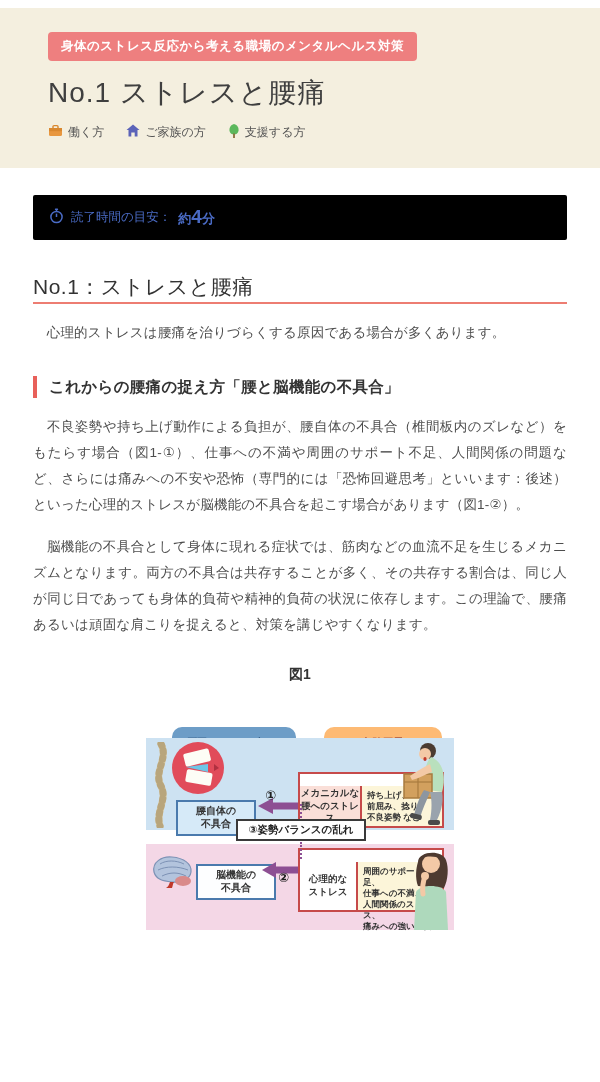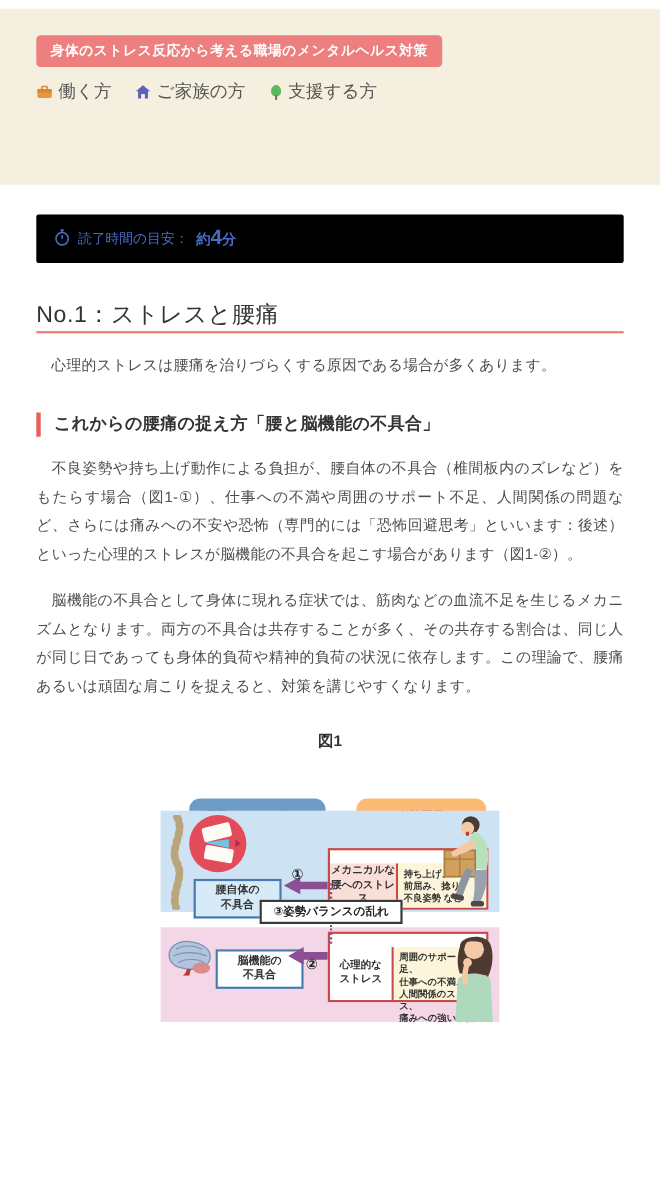--- a/index.html
+++ b/index.html
@@ -4,29 +4,29 @@
 <style>
   * { margin:0; padding:0; box-sizing:border-box; }
   html,body { background:#ffffff; }
   body {
     width:600px; min-height:1082px; margin:0 auto;
     font-family:"Liberation Sans","DejaVu Sans",sans-serif;
     color:#4d4d4d;
     display:flex; flex-direction:column;
   }
   
-  .hero { margin-top:8px; background:#f4efdf; height:160px; padding:24px 33px 0; }
+  .hero { margin-top:8px; background:#f4efdf; height:160px; padding:24px 48px 0; }
   .badge {
     display:inline-block; background:#ee7f7f; color:#fff;
     font-size:12.5px; font-weight:700; letter-spacing:.5px;
     padding:6px 13px; border-radius:4px; cursor:pointer;
   }
   .hero-title { margin-top:13px; font-size:28px; font-weight:500; color:#3f3f3f; letter-spacing:1px; }
   .tag-row { margin-top:12px; display:flex; align-items:center; gap:22px; }
-  .tag { display:flex; align-items:center; gap:5px; font-size:16px; color:#555; cursor:pointer; }
+  .tag { display:flex; align-items:flex-start; gap:5px; font-size:12px; color:#555; cursor:pointer; }
   .tag svg { display:block; }
   
   main { padding:0 33px; flex:0 0 auto; }
   .reading-box {
     margin-top:27px; background:#000000; border-radius:2px;
     padding:12px 16px; display:flex; align-items:center; gap:7px;
     color:#4a6bc5; font-size:12.5px;
   }
   .reading-box .rt-strong { font-weight:700; font-size:13px; }
   .reading-box .rt-num { font-weight:700; font-size:19px; line-height:1; }
@@ -91,20 +91,21 @@
   .dotline { position:absolute; left:154px; border-left:2px dotted #8d4f93; z-index:5; }
   .dot-a { top:112px; height:14px; }
   .dot-b { top:150px; height:17px; }
   .fig-art { position:absolute; z-index:4; }
 </style>
 </head>
 <body>
 
 <header class="hero">
   <span class="badge">身体のストレス反応から考える職場のメンタルヘルス対策</span>
+  <h1 class="hero-title">No.1 ストレスと腰痛</h1>
   <div class="tag-row">
     <span class="tag">
       <span>
           <svg width="15" height="13" viewBox="0 0 15 13">
             <rect x="1" y="4" width="13" height="8" rx="1.5" fill="#e8973f"></rect>
             <rect x="1" y="4" width="13" height="3.2" fill="#d9882f"></rect>
             <path d="M5 4 V2.6 a1 1 0 0 1 1-1 h3 a1 1 0 0 1 1 1 V4" fill="none" stroke="#d9882f" stroke-width="1.4"></path>
           </svg>
         </span>
       <span>働く方</span>

